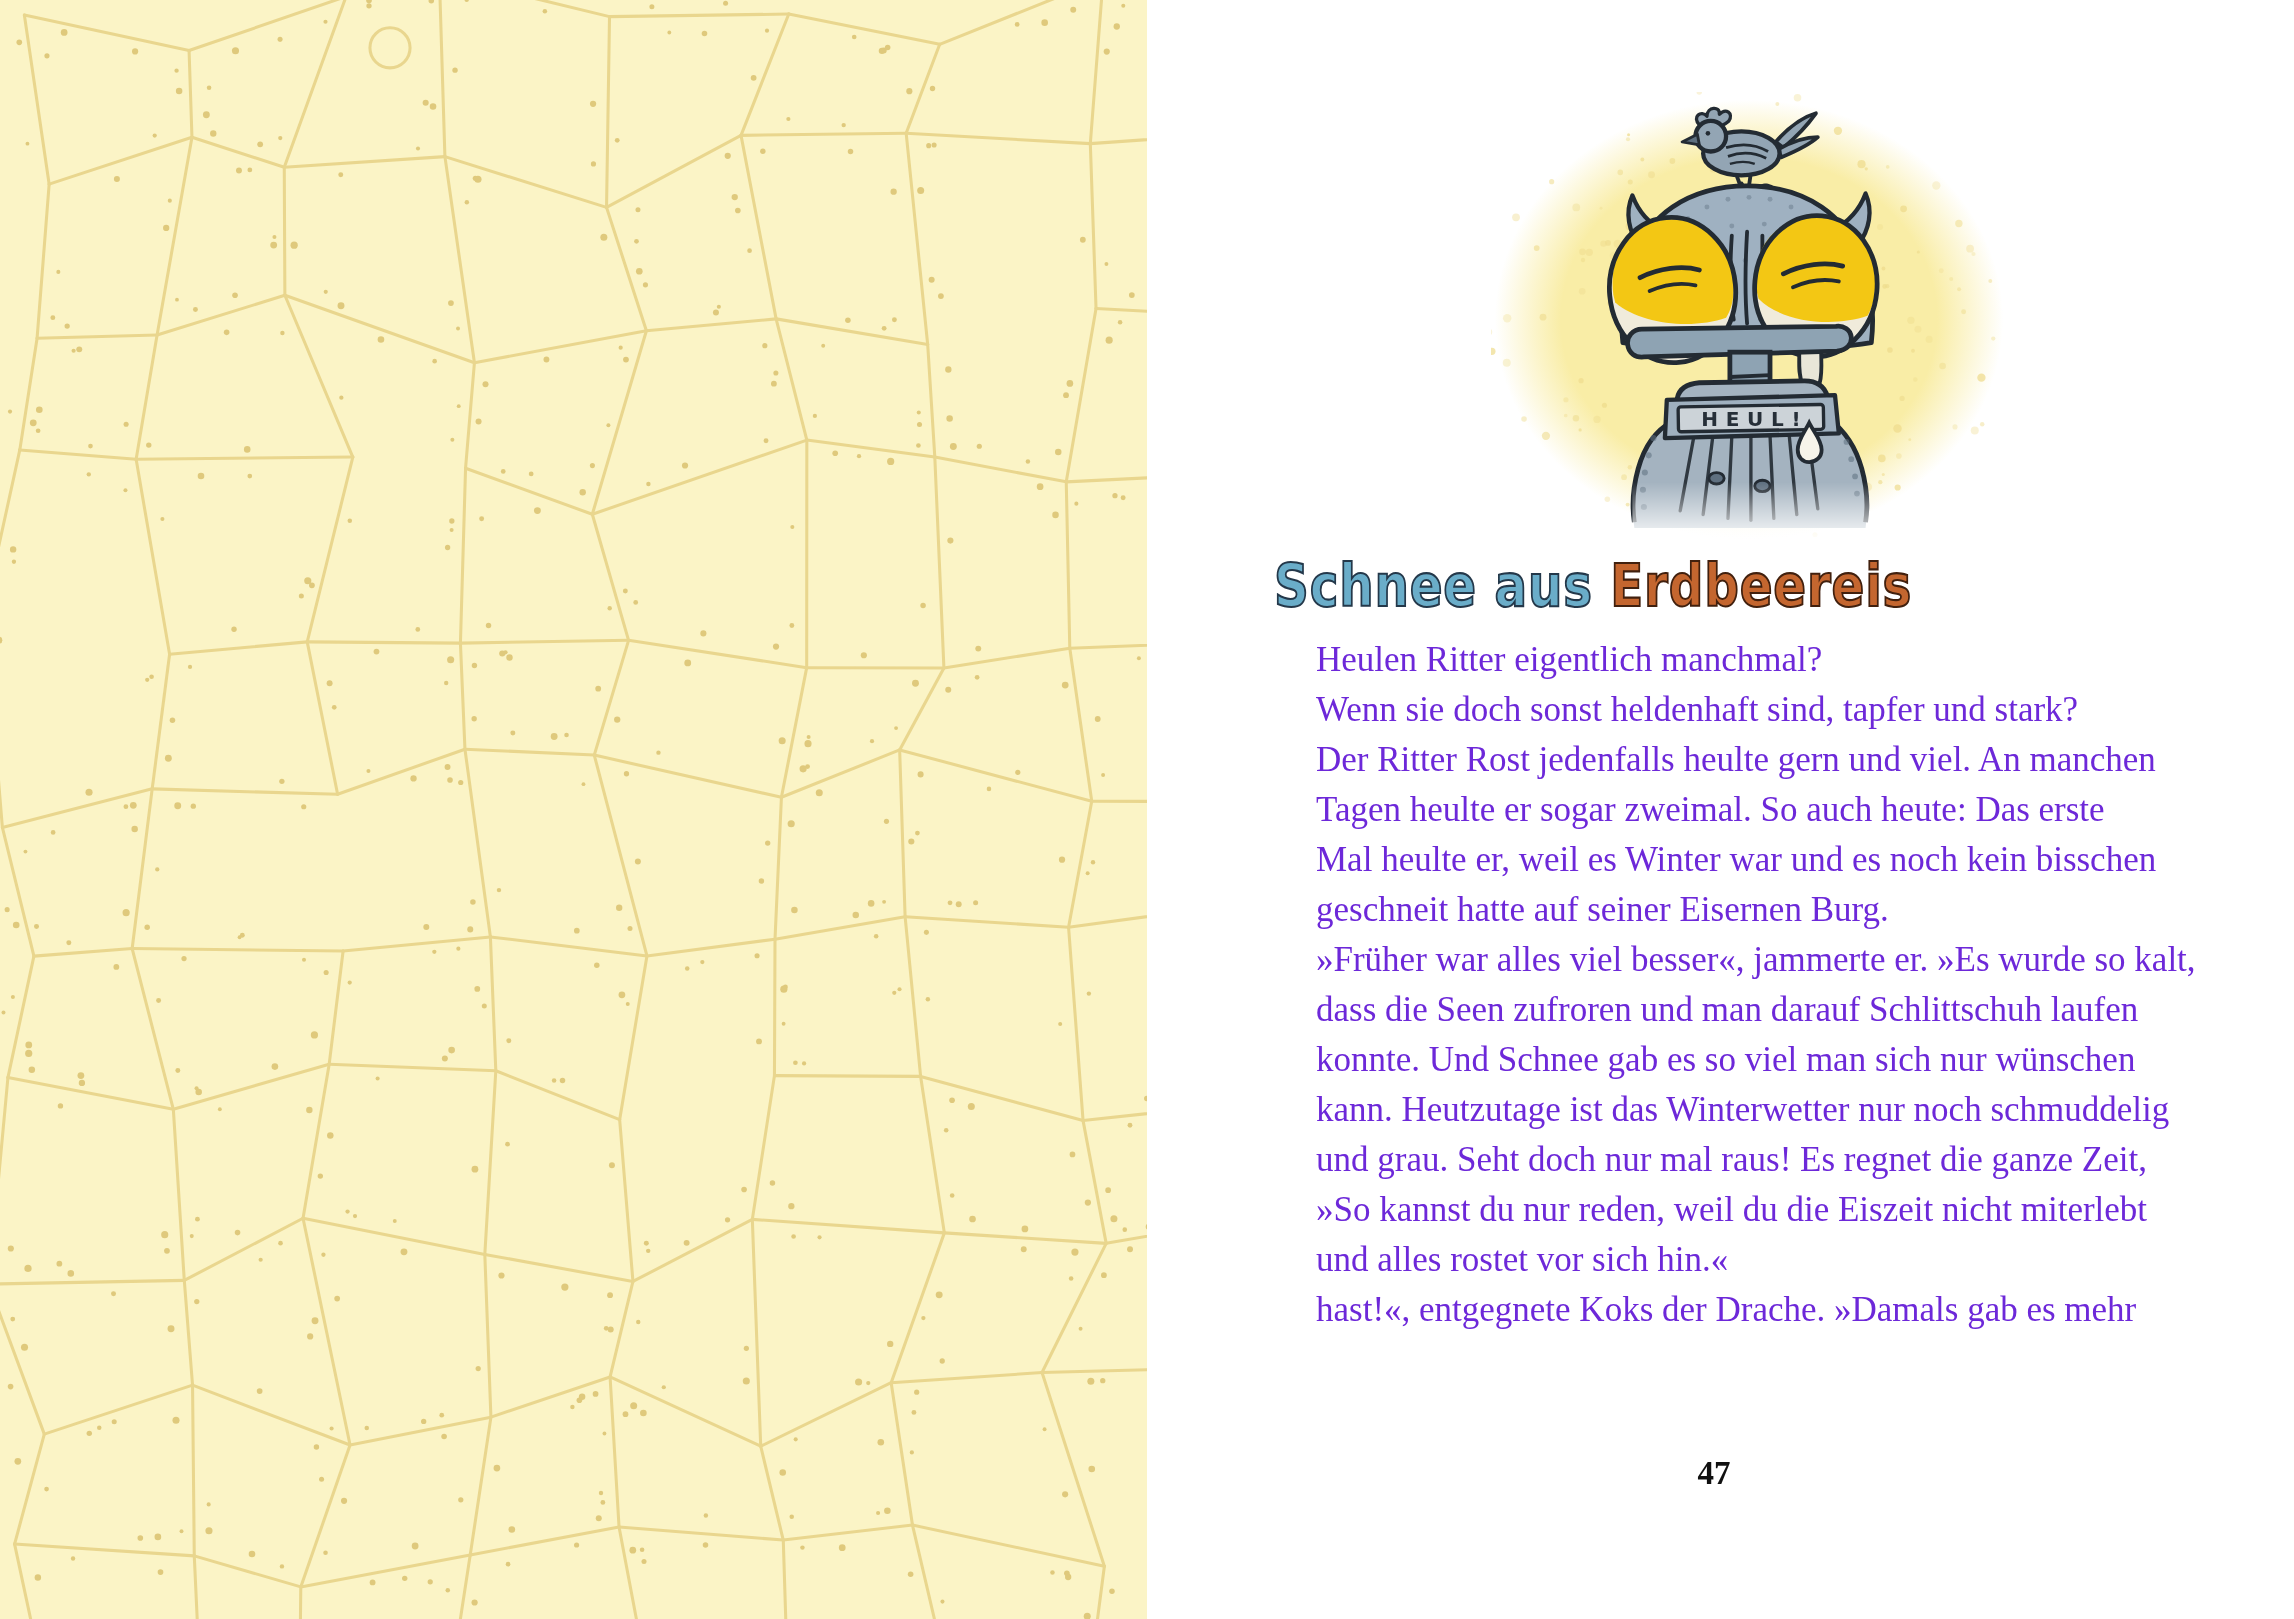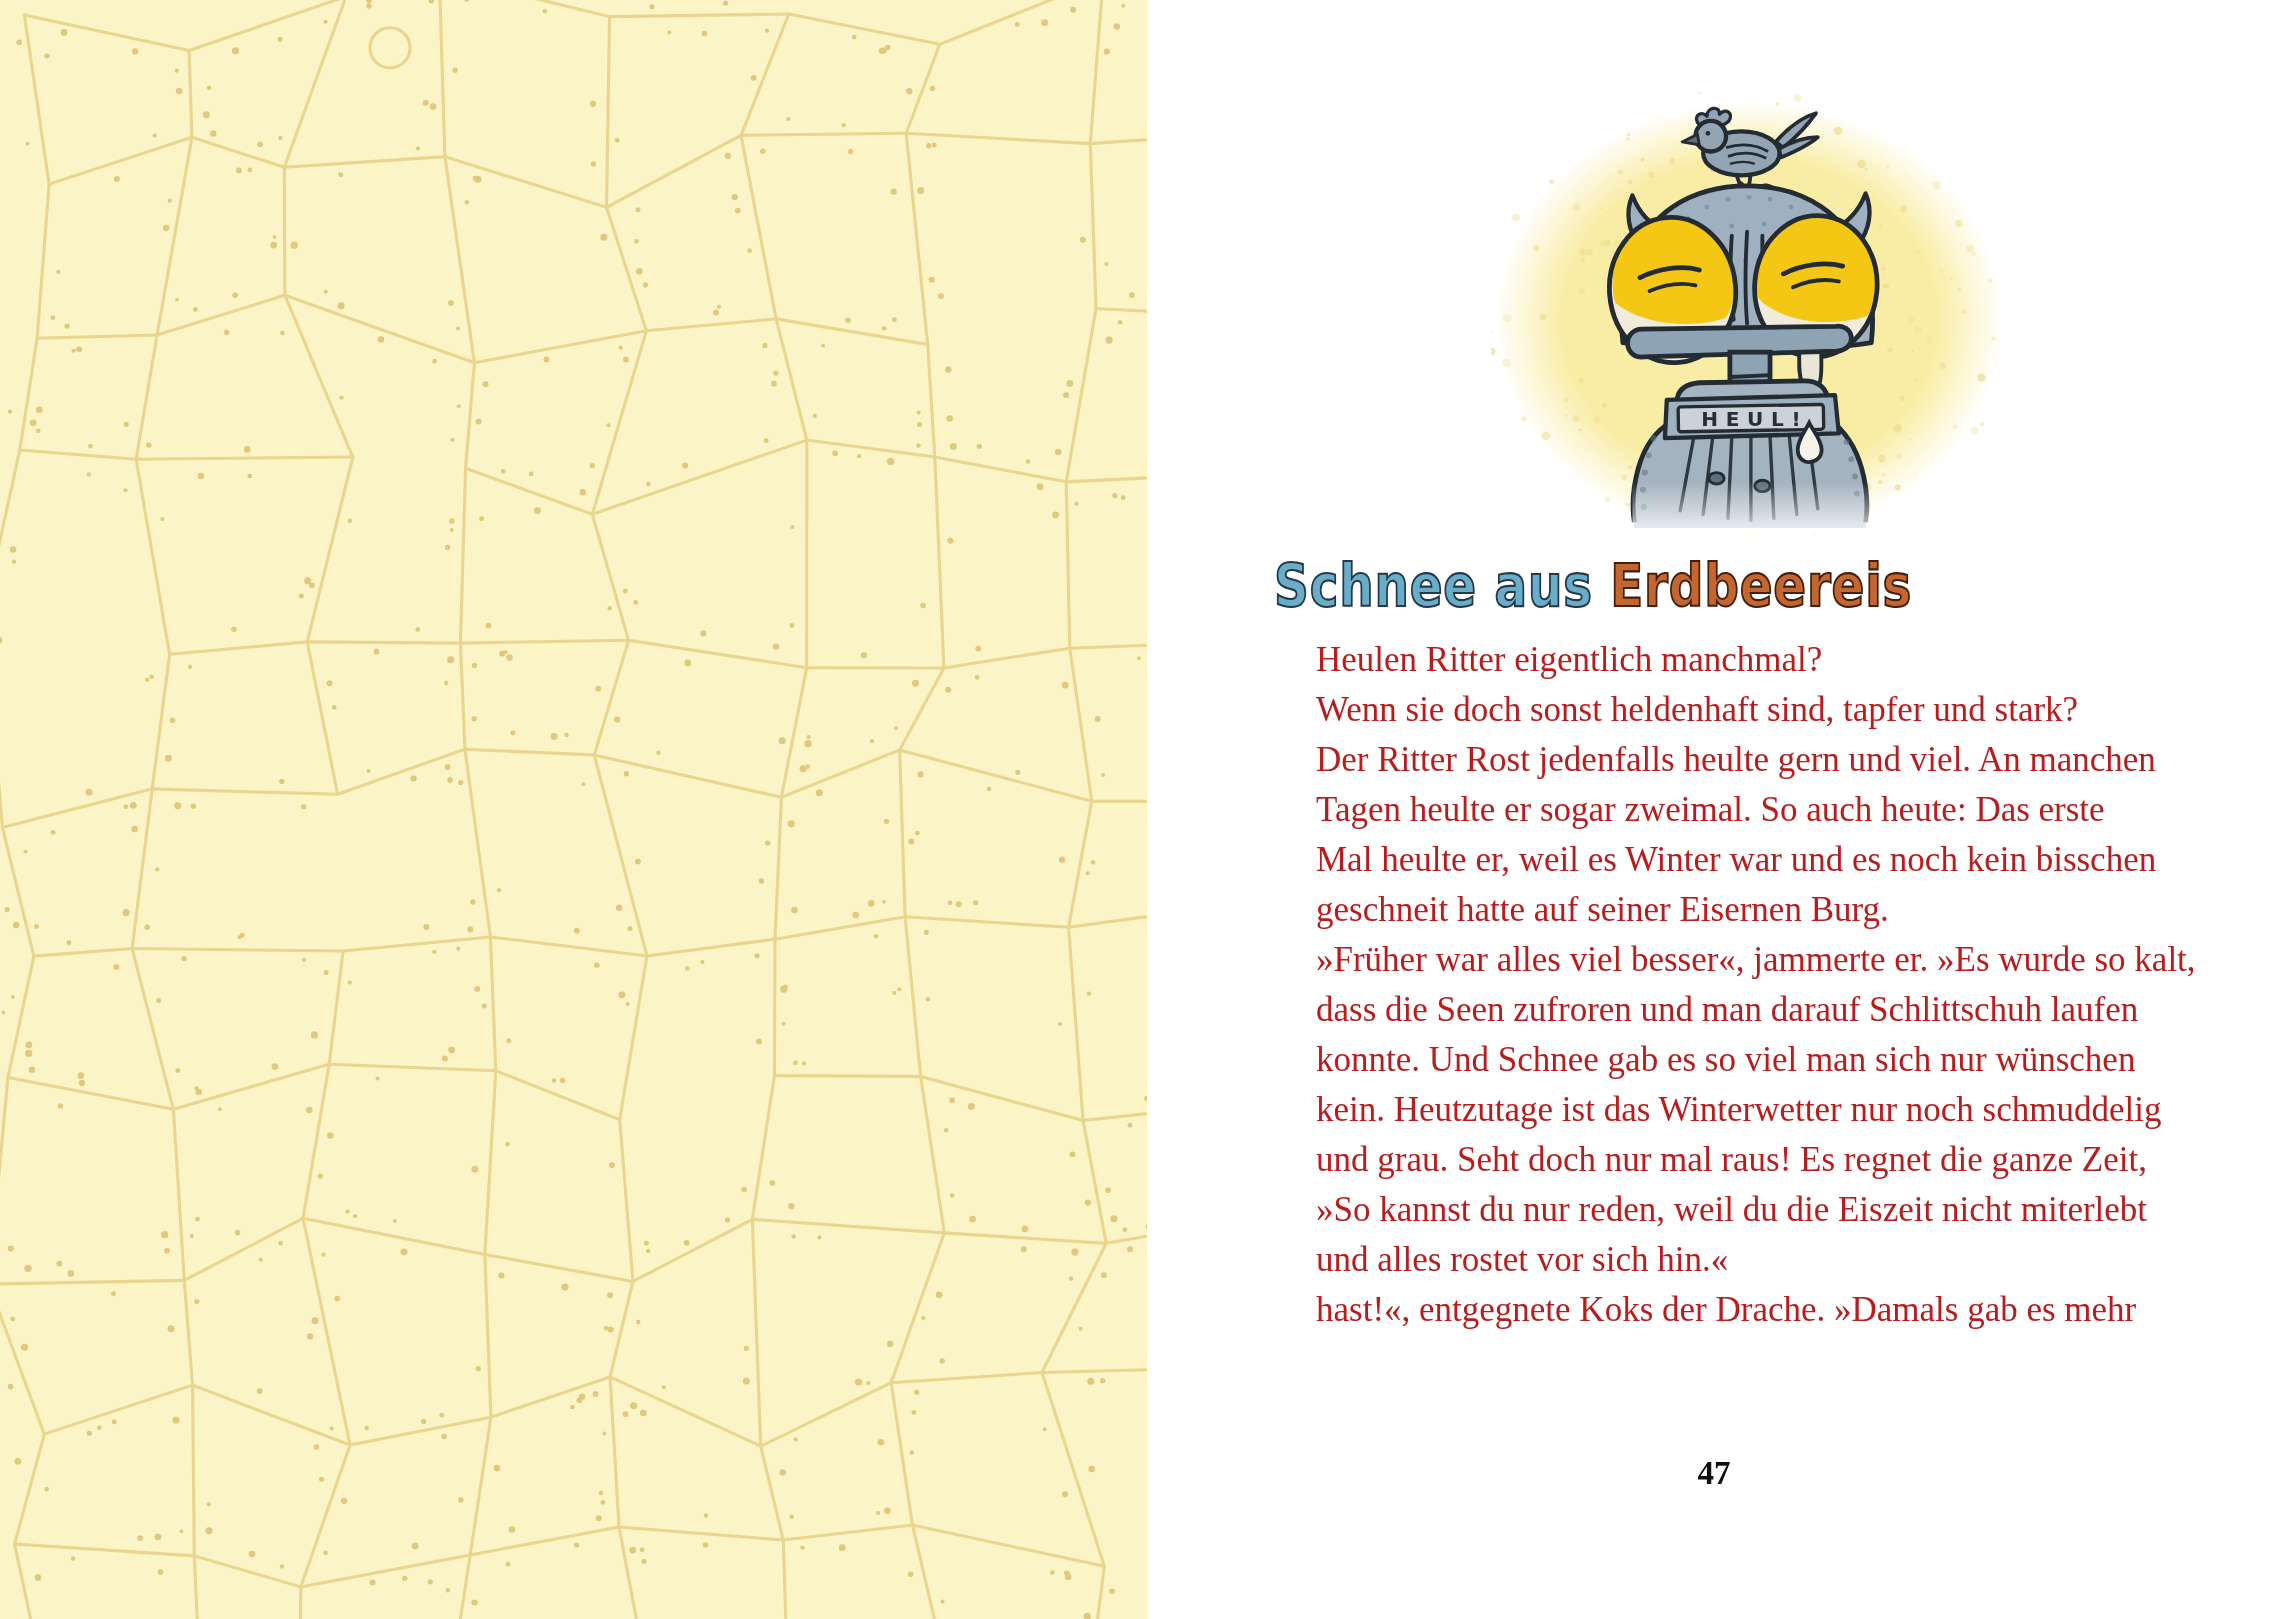--- a/index.html
+++ b/index.html
@@ -7,21 +7,21 @@
           font-family:"Liberation Serif","DejaVu Serif",serif;}
   .page-left{position:absolute;left:0;top:0;width:1147px;height:1619px;background:#fbf4c6;}
   .page-left svg{display:block;}
   .page-right{position:absolute;left:1147px;top:0;width:1147px;height:1619px;background:#ffffff;}
   .illustration{position:absolute;left:344px;top:92px;width:516px;height:463px;}
   .chapter-title{position:absolute;left:127px;top:551px;margin:0;white-space:nowrap;
                  font-family:"DejaVu Sans","Liberation Sans",sans-serif;font-weight:800;
                  font-size:59px;letter-spacing:1px;transform:scaleX(0.82);transform-origin:left top;}
   .t-blue{color:#6aadc9;-webkit-text-stroke:2.1px #24384a;}
   .t-orange{color:#c4662f;-webkit-text-stroke:2.1px #41200e;margin-left:21px;}
-  .body-text{position:absolute;left:169px;top:635px;width:860px;font-size:35px;line-height:50px;color:#b91c1c;}
+  .body-text{position:absolute;left:169px;top:635px;width:860px;font-size:35px;line-height:50px;color:#6d28d9;}
   .body-text div{white-space:pre;}
   .page-number{position:absolute;left:0;top:1455px;width:1134px;text-align:center;
                font-size:33px;color:#101010;font-weight:bold;}
 </style>
 </head>
 <body>
 
 <div class="spread">
 
   <div class="page-left">
@@ -1032,21 +1032,21 @@
     <div class="body-text">
       <div>Heulen Ritter eigentlich manchmal?</div>
       <div>Wenn sie doch sonst heldenhaft sind, tapfer und stark?</div>
       <div>Der Ritter Rost jedenfalls heulte gern und viel. An manchen</div>
       <div>Tagen heulte er sogar zweimal. So auch heute: Das erste</div>
       <div>Mal heulte er, weil es Winter war und es noch kein bisschen</div>
       <div>geschneit hatte auf seiner Eisernen Burg.</div>
       <div>»Früher war alles viel besser«, jammerte er. »Es wurde so kalt,</div>
       <div>dass die Seen zufroren und man darauf Schlittschuh laufen</div>
       <div>konnte. Und Schnee gab es so viel man sich nur wünschen</div>
-      <div>kein. Heutzutage ist das Winterwetter nur noch schmuddelig</div>
+      <div>kann. Heutzutage ist das Winterwetter nur noch schmuddelig</div>
       <div>und grau. Seht doch nur mal raus! Es regnet die ganze Zeit,</div>
       <div>»So kannst du nur reden, weil du die Eiszeit nicht miterlebt</div>
       <div>und alles rostet vor sich hin.«</div>
       <div>hast!«, entgegnete Koks der Drache. »Damals gab es mehr</div>
     </div>
 
     <div class="page-number">47</div>
   </div>
 </div>
 

